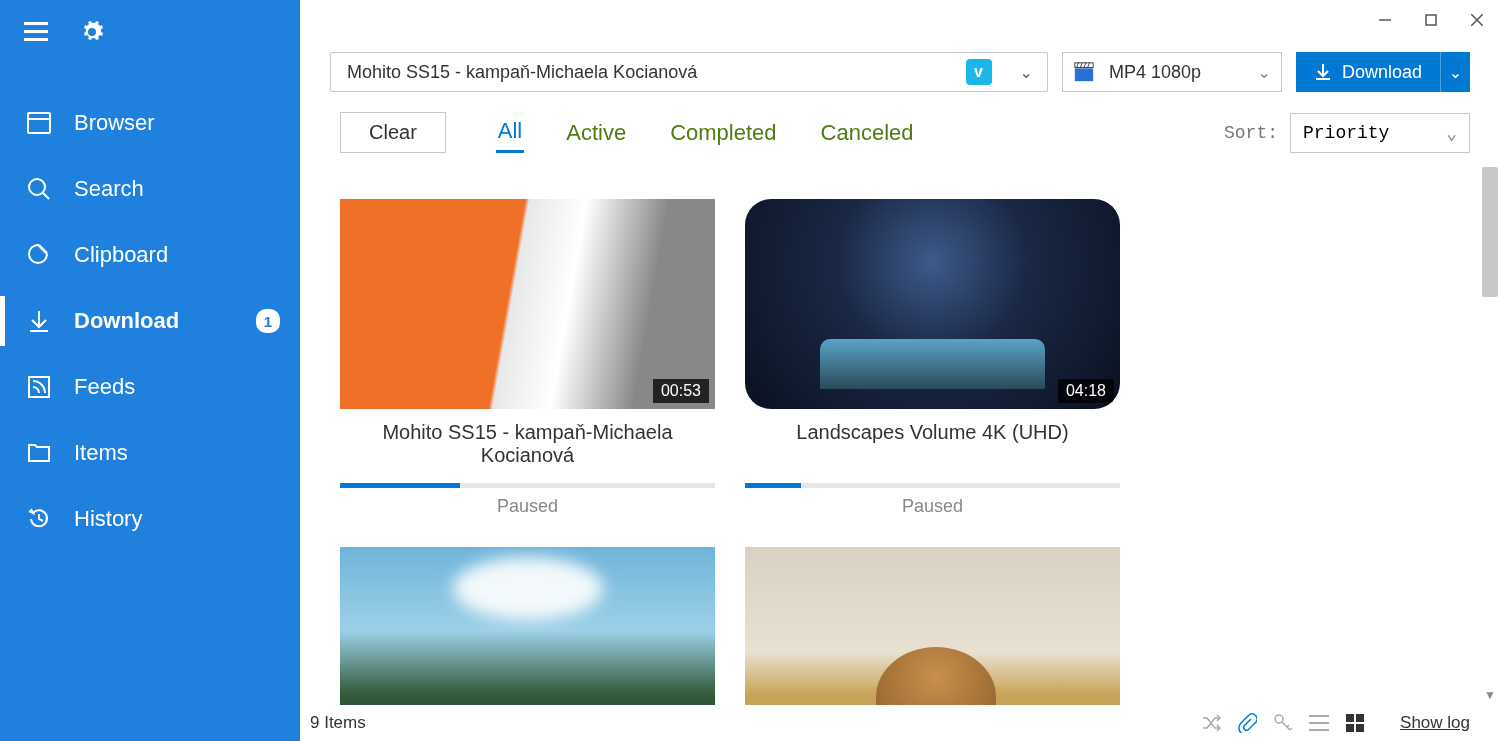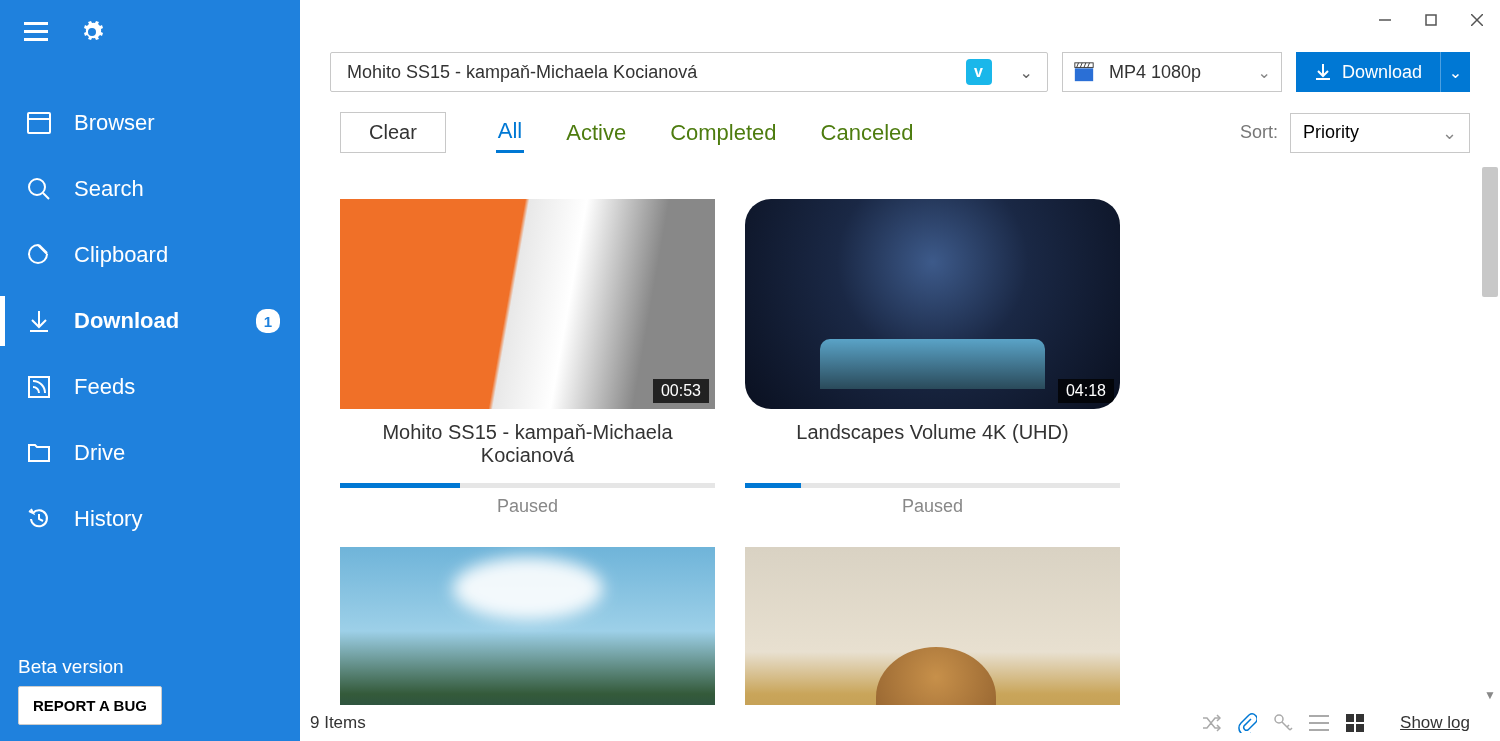--- a/index.html
+++ b/index.html
@@ -29,21 +29,21 @@
 .format { display: flex; align-items: center; border: 1px solid #c8c8c8; height: 40px; width: 220px; padding: 0 10px; cursor: pointer; justify-content: flex-end; }
 .clap { width: 22px; height: 22px; margin-right: 14px; }
 .format-text { font-size: 18px; color: #333; flex: 1; }
 .download-btn { display: flex; align-items: center; background: #0078d4; color: #fff; height: 40px; cursor: pointer; }
 .download-main { display: flex; align-items: center; padding: 0 18px; gap: 10px; font-size: 18px; }
 .download-split { width: 30px; display: flex; align-items: center; justify-content: center; border-left: 1px solid rgba(255,255,255,0.3); align-self: stretch; }
 .filterbar { display: flex; align-items: center; padding: 12px 30px 6px 40px; gap: 40px; }
 .clear-btn { border: 1px solid #c8c8c8; background: #fff; padding: 8px 28px; font-size: 20px; color: #333; cursor: pointer; margin-right: 10px; }
 .tab { font-size: 22px; color: #4d7c0f; cursor: pointer; padding: 6px 2px; }
 .tab.active { color: #0078d4; border-bottom: 3px solid #0078d4; }
-.sort-wrap { margin-left: auto; display: flex; align-items: center; gap: 12px; }
+.sort-wrap { margin-left: auto; display: flex; align-items: center; gap: 12px; font-family: Liberation Mono, monospace; }
 .sort-label { color: #777; font-size: 18px; }
 .sort-sel { border: 1px solid #c8c8c8; padding: 8px 12px; width: 180px; display: flex; align-items: center; justify-content: space-between; font-size: 18px; cursor: pointer; }
 .grid-area { flex: 1; overflow-y: auto; padding: 40px 40px 0 40px; position: relative; }
 .grid { display: grid; grid-template-columns: repeat(2, 375px); gap: 30px 30px; }
 .card { width: 375px; }
 .thumb { width: 375px; height: 210px; position: relative; background: #222; overflow: hidden; }
 .dur { position: absolute; bottom: 6px; right: 6px; background: rgba(0,0,0,0.75); color: #fff; padding: 3px 8px; font-size: 16px; }
 .title { margin-top: 12px; font-size: 20px; color: #333; text-align: center; min-height: 52px; }
 .progress { width: 100%; height: 5px; background: #e6e6e6; margin-top: 10px; position: relative; }
 .progress-bar { height: 100%; background: #0078d4; }
@@ -131,36 +131,32 @@
           </svg>
         </span>
       <span>Feeds</span>
     </div>
     <div class="nav-item">
       <span class="nav-icon">
           <svg width="24" height="20" viewBox="0 0 24 20">
             <path d="M2 6 L2 18 L22 18 L22 4 L10 4 L8 2 L2 2 Z"></path>
           </svg>
         </span>
-      <span>Drive</span>
+      <span>Items</span>
     </div>
     <div class="nav-item">
       <span class="nav-icon">
           <svg width="24" height="24" viewBox="0 0 24 24">
             <path d="M4 12 A8 8 0 1 0 6 6"></path>
             <polyline points="2,4 6,6 4,2"></polyline>
             <polyline points="12,7 12,12 16,14"></polyline>
           </svg>
         </span>
       <span>History</span>
     </div>
-  </div>
-  <div class="sidebar-bottom">
-    <div class="beta">Beta version</div>
-    <button class="bug-btn">REPORT A BUG</button>
   </div>
 </div>
 
 <div class="main">
   <div class="titlebar">
     <div class="winbtn">
         <svg width="12" height="12">
           <line x1="0" y1="6" x2="12" y2="6" stroke="#555" stroke-width="1.5"></line>
         </svg>
       </div>

